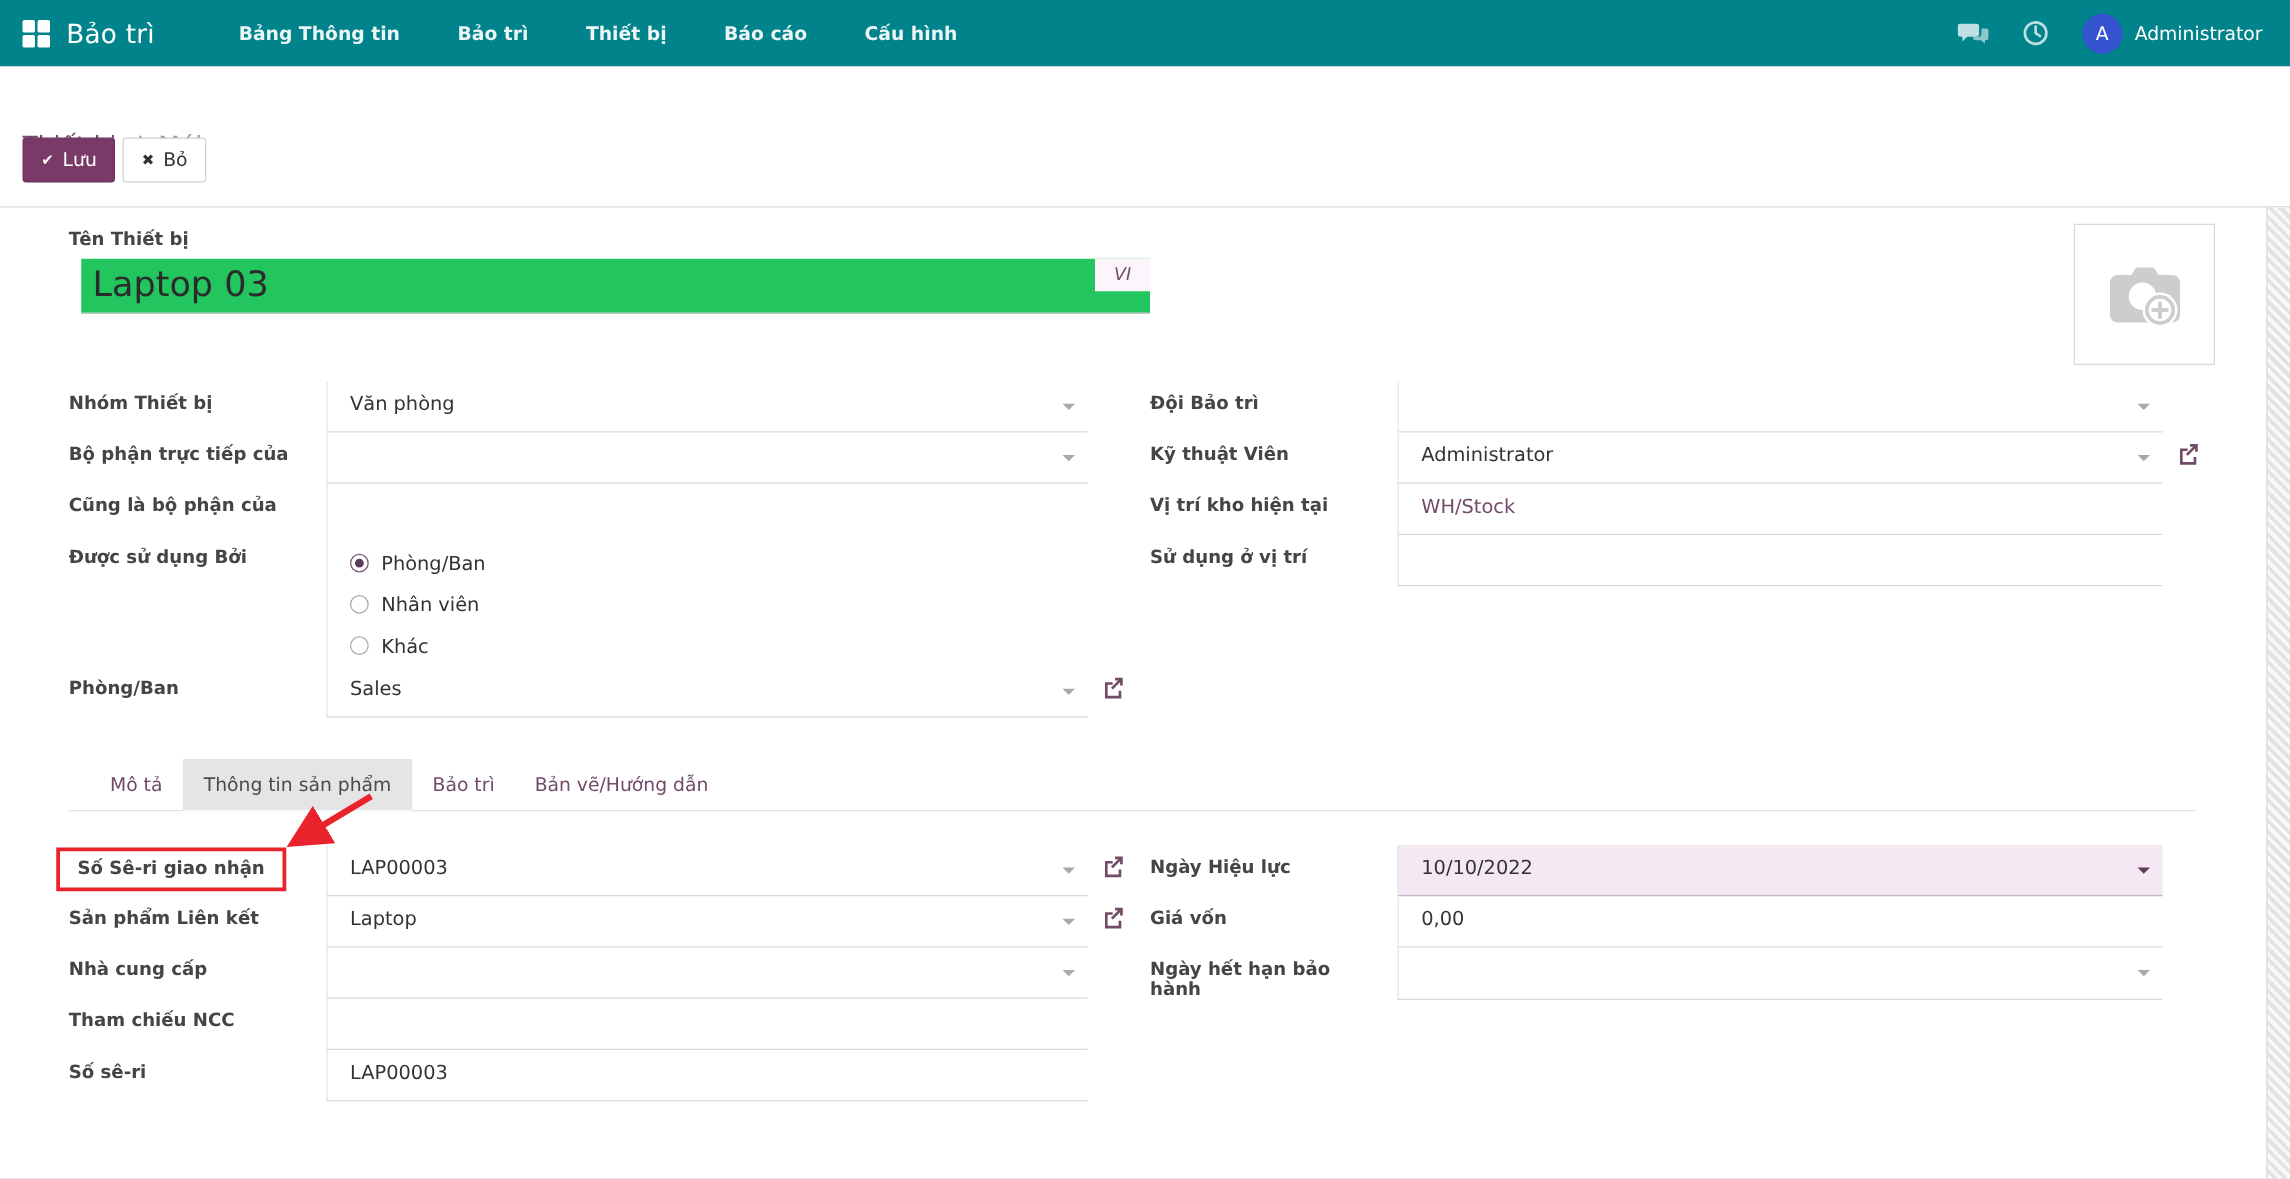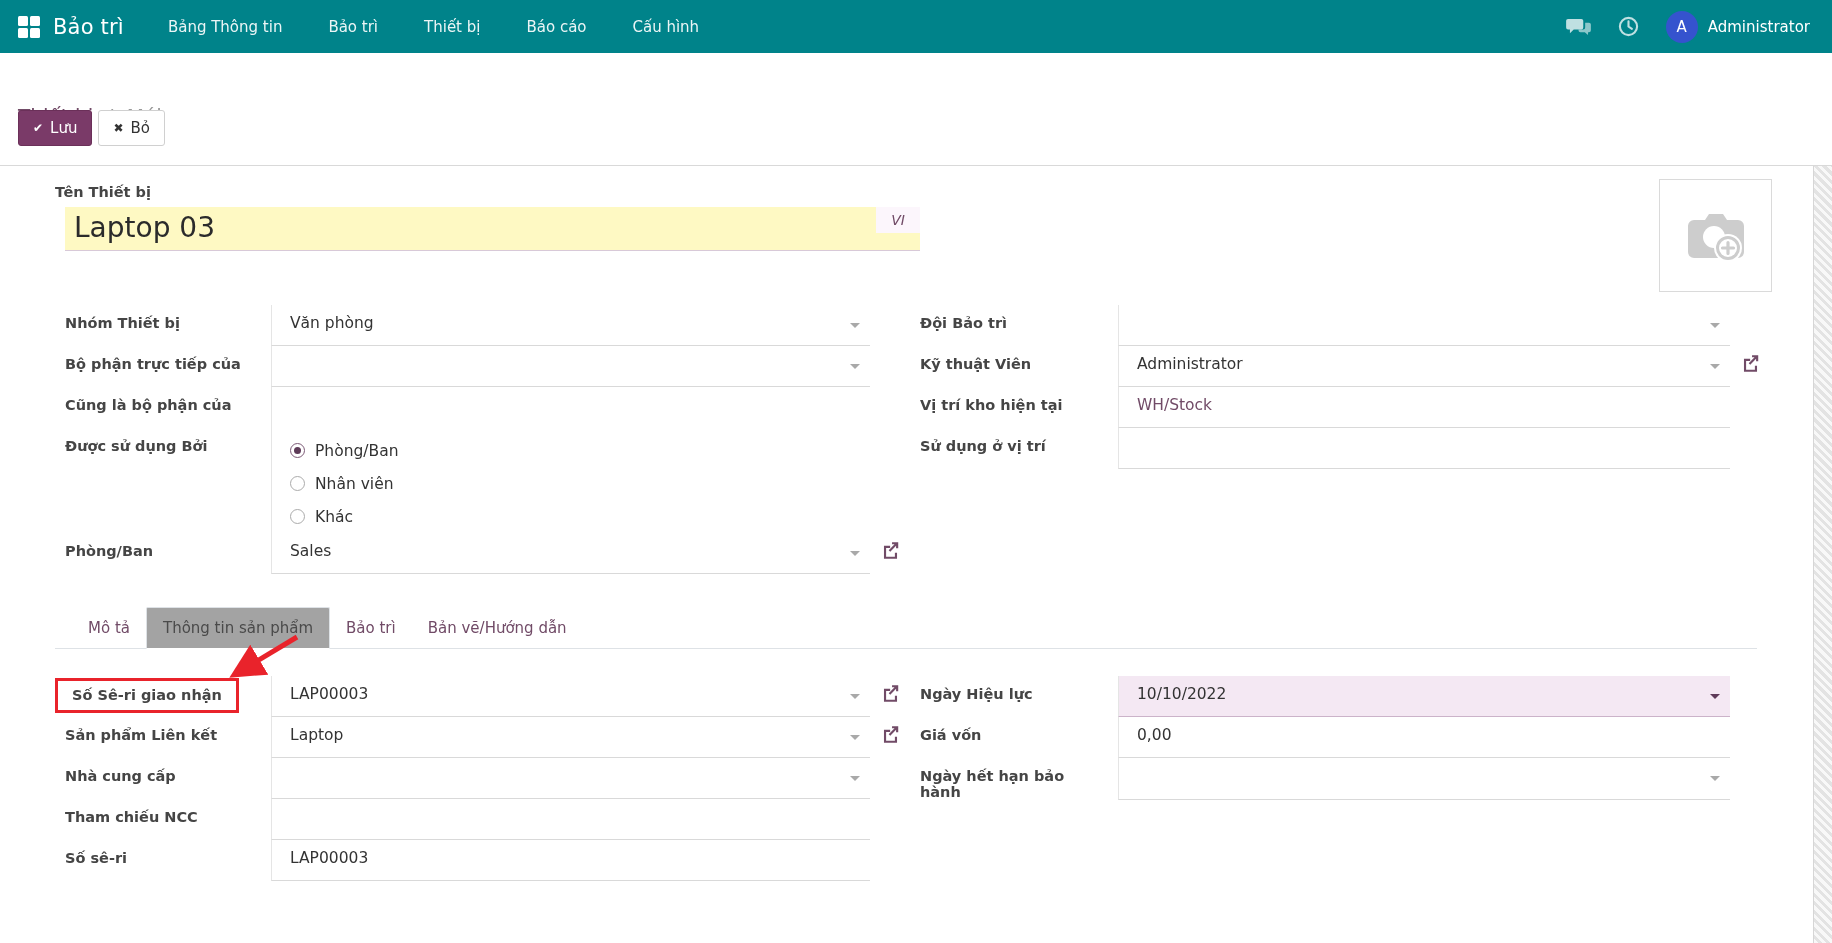--- a/index.html
+++ b/index.html
@@ -11,21 +11,21 @@
   html,body{background:#888;}
   #stage{position:relative;width:1832px;height:943px;background:#fff;overflow:hidden;
     font-family:"DejaVu Sans","Liberation Sans",sans-serif;color:var(--val);}
 
   
   .navbar{position:absolute;left:0;top:0;width:1832px;height:53px;background:var(--teal);
     display:flex;align-items:center;padding:0 0 0 18px;}
   .grid-icon{width:22px;height:22px;display:grid;grid-template-columns:10px 10px;gap:2px;cursor:pointer;}
   .grid-icon span{background:#fff;border-radius:1.5px;width:10px;height:10px;}
   .app-name{color:#fff;font-size:21px;font-weight:500;margin-left:13px;letter-spacing:.2px;cursor:pointer;}
-  .nav-menu{display:flex;align-items:center;margin-left:44px;}
+  .nav-menu{display:flex;align-items:center;margin-left:67px;font-weight:bold;}
   .nav-item{color:rgba(255,255,255,.92);font-size:15px;margin-right:46px;cursor:pointer;white-space:nowrap;}
   .nav-right{position:absolute;right:22px;top:0;height:53px;display:flex;align-items:center;}
   .nav-ico{margin-right:27px;cursor:pointer;display:flex;align-items:center;}
   .avatar{width:32px;height:32px;border-radius:50%;background:var(--avatar);color:#fff;
     display:flex;align-items:center;justify-content:center;font-size:15px;margin-right:10px;}
   .user-name{color:#fff;font-size:15px;cursor:pointer;}
 
   
   .breadcrumb{position:absolute;left:18px;top:68px;font-size:20px;margin-top:36px;}
   .bc-parent{color:var(--accent);cursor:pointer;}
@@ -37,38 +37,38 @@
   .btn-primary{background:var(--btn);border:1px solid var(--btn-border);color:#fff;}
   .btn-secondary{background:#fff;border:1px solid #d0d0d0;color:#333;}
   .btn .gl{font-size:12px;line-height:1;}
 
   
   .content{position:absolute;left:0;top:165px;width:1832px;height:778px;border-top:1px solid #d9d9d9;background:#fff;}
   .stripe{position:absolute;left:1813px;top:166px;width:19px;height:777px;border-left:1px solid #d6d6d6;
     background:repeating-linear-gradient(45deg,#f8f8f8 0 3px,#e3e3e3 3px 6px);}
 
   .title-label{position:absolute;left:55px;top:184px;font-size:14.5px;font-weight:bold;color:var(--lbl);}
-  .title-input{position:absolute;left:65px;top:207px;width:855px;height:44px;background:#fef9c3;
+  .title-input{position:absolute;left:65px;top:207px;width:855px;height:44px;background:#22c55e;
     border-bottom:1px solid #d8c9d8;cursor:text;}
   .title-text{position:absolute;left:9px;top:4px;font-size:28px;color:#2b2b2b;}
   .lang-badge{position:absolute;right:0;top:0;width:44px;height:26px;background:#fcf6fc;
     color:var(--accent);font-size:14px;display:flex;align-items:center;justify-content:center;cursor:pointer;font-style:italic;}
 
   .photo-box{position:absolute;left:1659px;top:179px;width:113px;height:113px;border:1px solid #dadada;
     display:flex;align-items:center;justify-content:center;cursor:pointer;background:#fff;}
 
   
   .fgroup{position:absolute;}
   .g-main-left {left:55px;top:305px;width:815px;}
   .g-main-right{left:920px;top:305px;width:810px;}
   .g-tab-left  {left:55px;top:676px;width:815px;}
   .g-tab-right {left:920px;top:676px;width:810px;}
   .frow{display:flex;min-height:41px;}
   .flbl{flex:none;padding:10px 12px 0 0;font-size:14.5px;font-weight:bold;color:var(--lbl);}
-  .g-main-left .flbl,.g-tab-left .flbl{width:206px;margin-left:10px;}
+  .g-main-left .flbl,.g-tab-left .flbl{width:206px;}
   .g-main-right .flbl,.g-tab-right .flbl{width:198px;}
   .fwgt{flex:1;border-left:1px solid var(--vsep);position:relative;padding:9px 30px 0 18px;
     font-size:15.5px;color:var(--val);cursor:text;}
   .fwgt.u{border-bottom:1px solid var(--line);}
   .fwgt.link .fval{color:var(--accent);cursor:pointer;}
   .fwgt.hl{background:var(--hl);border-bottom:1px solid #cbb3c9;}
   .caret{position:absolute;right:10px;top:18px;width:0;height:0;
     border-left:5px solid transparent;border-right:5px solid transparent;border-top:5px solid #a9a9a9;}
   .caret.purple{border-top-color:#5f3a59;}
   .ext{position:absolute;right:-30px;top:8px;width:19px;height:19px;cursor:pointer;}
@@ -80,21 +80,21 @@
   .ropt{display:flex;align-items:center;height:33px;cursor:pointer;}
   .rdot{width:15px;height:15px;border-radius:50%;border:1px solid #ababab;background:#fff;
     margin-right:10px;position:relative;flex:none;}
   .rdot.sel{border-color:#7c5a76;}
   .rdot.sel:after{content:"";position:absolute;left:3px;top:3px;width:7px;height:7px;border-radius:50%;background:#5e3b58;}
 
   
   .tabbar{position:absolute;left:55px;top:607px;width:1702px;height:42px;border-bottom:1px solid #dee2e6;
     display:flex;align-items:flex-end;padding-left:17px;}
   .tab{font-size:15px;color:var(--accent);padding:11px 16px;cursor:pointer;white-space:nowrap;}
-  .tab.active{color:#4a4a4a;background:#a3a3a3;border:1px solid #dee2e6;border-bottom:1px solid #fff;
+  .tab.active{color:#4a4a4a;background:#e5e5e5;border:1px solid #dee2e6;border-bottom:1px solid #fff;
     margin-bottom:-1px;border-radius:2px 2px 0 0;}
 
   
   .ann-arrow{position:absolute;left:215px;top:628px;pointer-events:none;}
 </style>
 </head>
 <body>
 
 <div id="stage">
 

